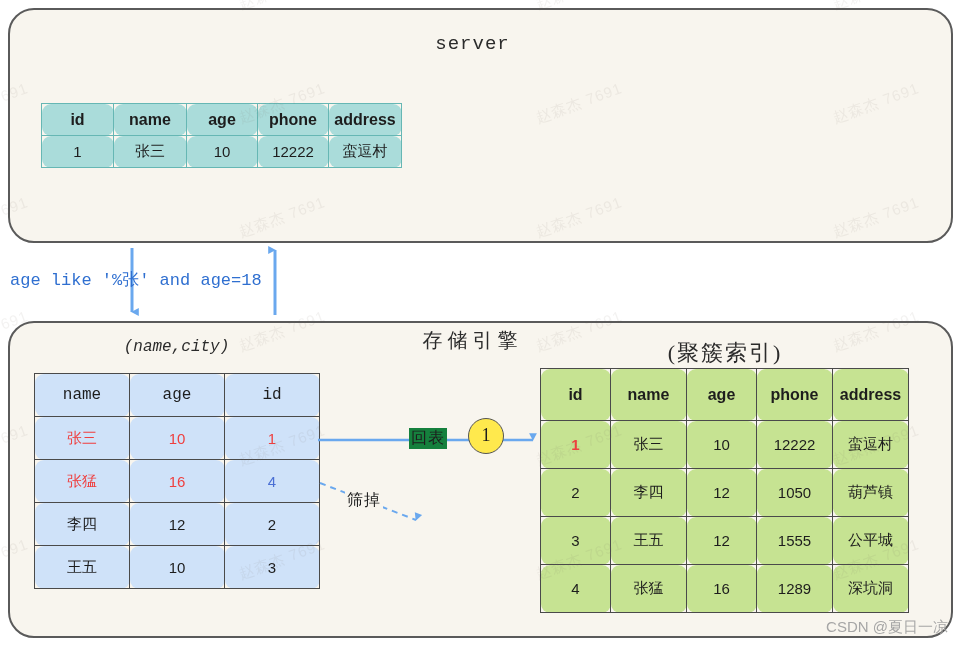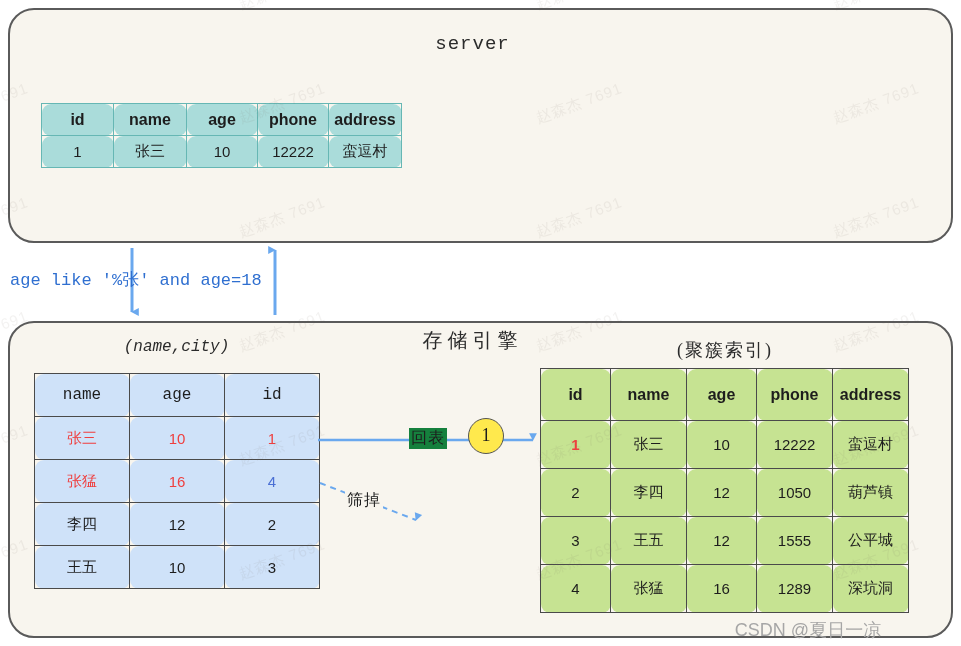--- a/index.html
+++ b/index.html
@@ -69,21 +69,21 @@
   .sub-title {
     position: absolute;
     font-family: "Liberation Mono", "DejaVu Sans Mono", monospace;
     font-size: 16px;
     color: #2b2b2b;
     white-space: nowrap;
     z-index: 12;
   }
   #sec-title   { left: 34px;  top: 338px; width: 285px; text-align: center; font-style: italic; }
   #clus-title  { left: 540px; top: 338px; width: 370px; text-align: center;
-                 font-family: "Liberation Serif", serif; font-size: 18px; letter-spacing: 2px;}
+                 font-family: "Liberation Serif", serif; font-size: 22px; letter-spacing: 2px;}
 
   
   table.dtable {
     position: absolute;
     border-collapse: collapse;
     z-index: 12;
     table-layout: fixed;
   }
   table.dtable td {
     text-align: center;
@@ -201,25 +201,25 @@
     position: absolute;
     left: 0; top: 0;
     width: 961px; height: 646px;
     z-index: 18;
     pointer-events: none;
   }
 
   
   #credit {
     position: absolute;
-    left: 684px; top: 618px;
+    left: 700px; top: 618px;
     width: 248px;
-    text-align: center;
-    font-family: "Liberation Sans", sans-serif;
-    font-size: 18px;
+    text-align: right;
+    font-family: "Liberation Sans", sans-serif;
+    font-size: 15px;
     color: #a6a6a6;
     z-index: 50;
     white-space: nowrap;
   }
 </style>
 </head>
 <body>
 
 <div id="stage">
 

